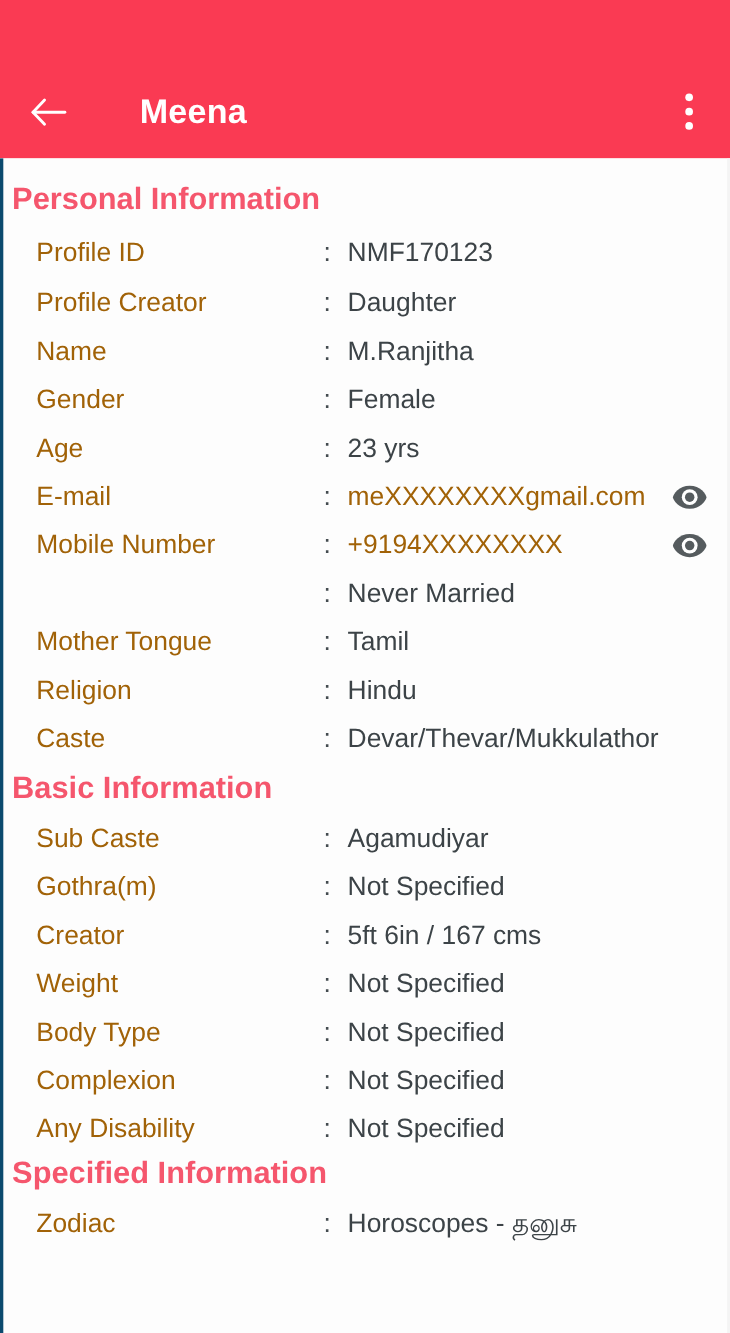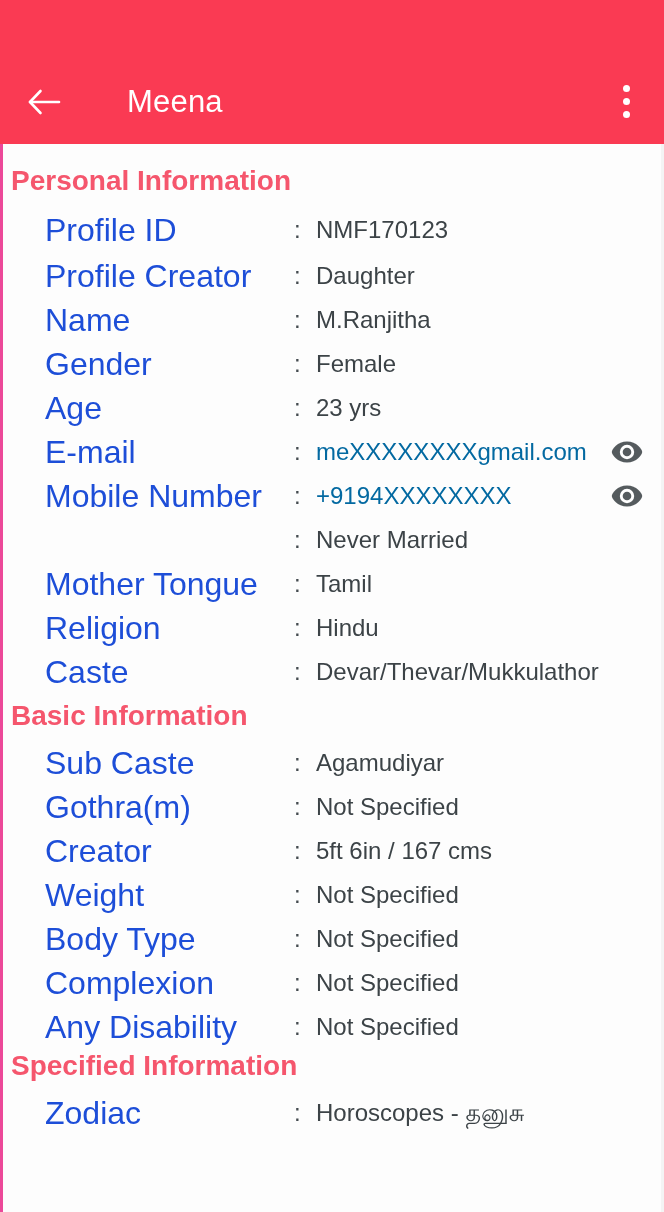--- a/index.html
+++ b/index.html
@@ -39,21 +39,21 @@
     justify-content: center;
     cursor: pointer;
   }
   .appbar-back svg { display: block; }
 
   .appbar-title {
     position: absolute;
     left: 127px;
     bottom: 22px;
     font-size: 31px;
-    font-weight: normal;
+    font-weight: bold;
     color: #ffffff;
     letter-spacing: 0.2px;
     line-height: 40px;
   }
 
   .appbar-menu {
     position: absolute;
     right: 18px;
     bottom: 22px;
     width: 40px;
@@ -72,21 +72,21 @@
     border-radius: 50%;
     background: #ffffff;
   }
 
   
   .content {
     position: relative;
     width: 664px;
     height: 1068px;
     background: #fdfdfd;
-    border-left: 3px solid #ec4899;
+    border-left: 3px solid #0c4a6e;
     border-right: 3px solid #f4f4f4;
     overflow: hidden;
   }
 
   .section-title {
     font-size: 28px;
     font-weight: bold;
     color: #f5566d;
     padding-left: 8px;
     line-height: 34px;
@@ -100,23 +100,23 @@
 
   .row {
     position: relative;
     height: 44px;
     display: flex;
     align-items: center;
   }
 
   .row-label {
     position: absolute;
-    left: 42px;
-    font-size: 32px;
-    color: #1d4ed8;
+    left: 30px;
+    font-size: 24px;
+    color: #a16207;
     line-height: 28px;
     white-space: nowrap;
   }
 
   .row-colon {
     position: absolute;
     left: 291px;
     font-size: 24px;
     color: #444b4f;
     line-height: 28px;
@@ -125,21 +125,21 @@
   .row-value {
     position: absolute;
     left: 313px;
     font-size: 24px;
     color: #3c4347;
     line-height: 28px;
     white-space: nowrap;
     text-align: right;
   }
 
-  .row-value.is-masked { color: #0369a1; }
+  .row-value.is-masked { color: #a16207; }
 
   .row-eye {
     position: absolute;
     right: 14px;
     top: 50%;
     transform: translateY(-50%);
     width: 40px;
     height: 30px;
     display: flex;
     align-items: center;

